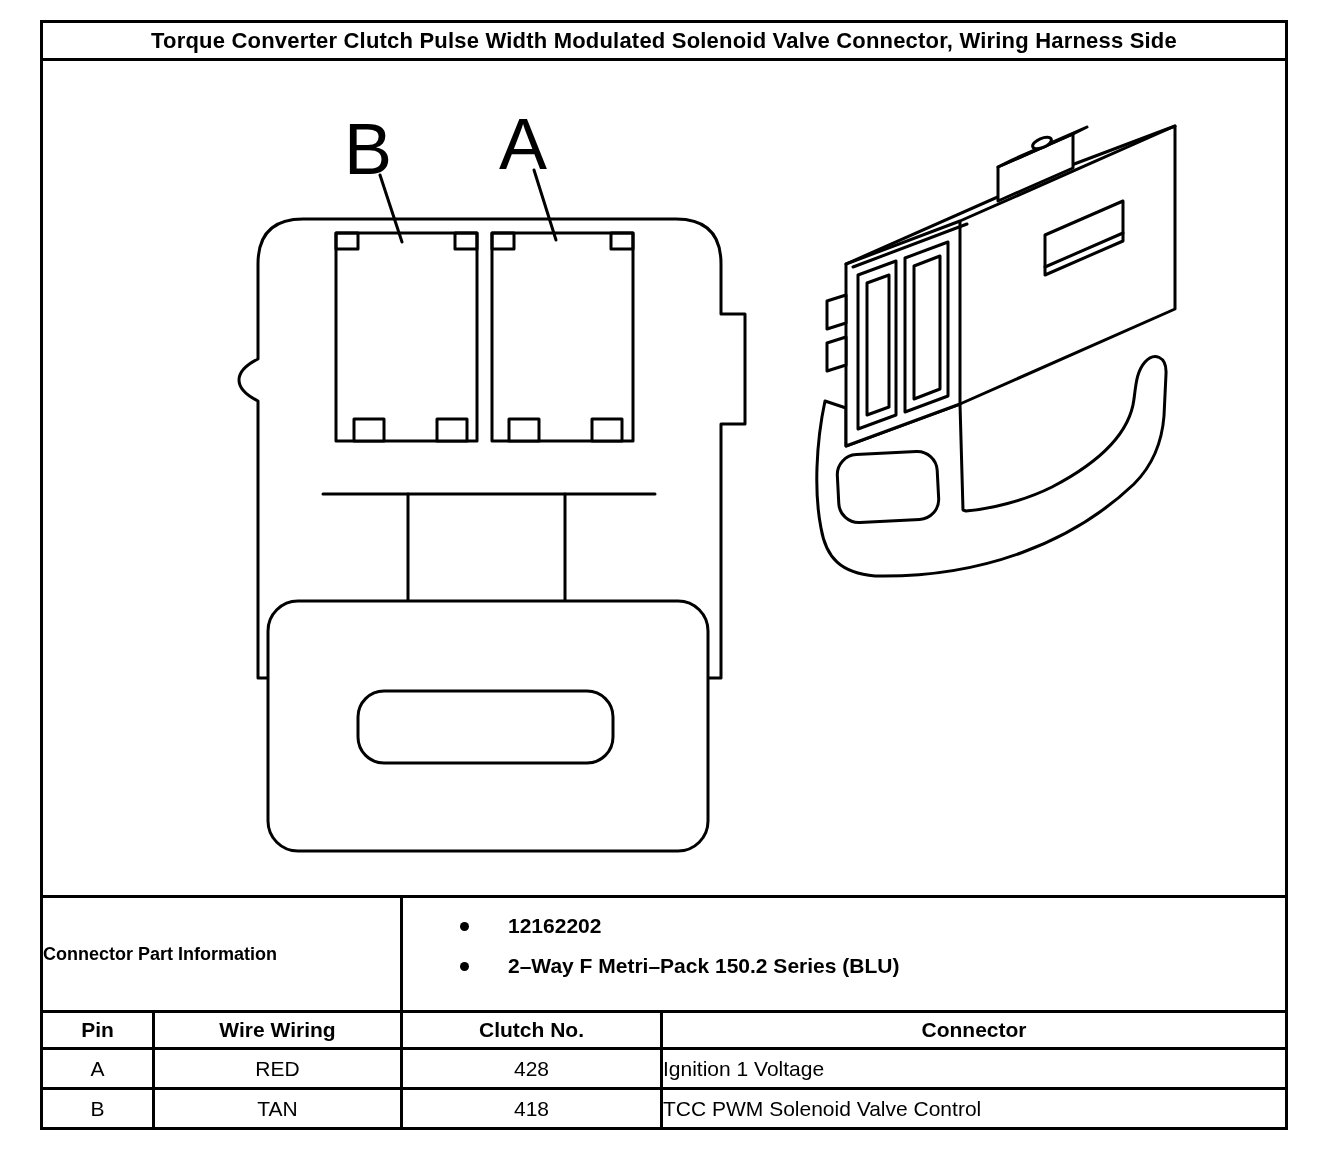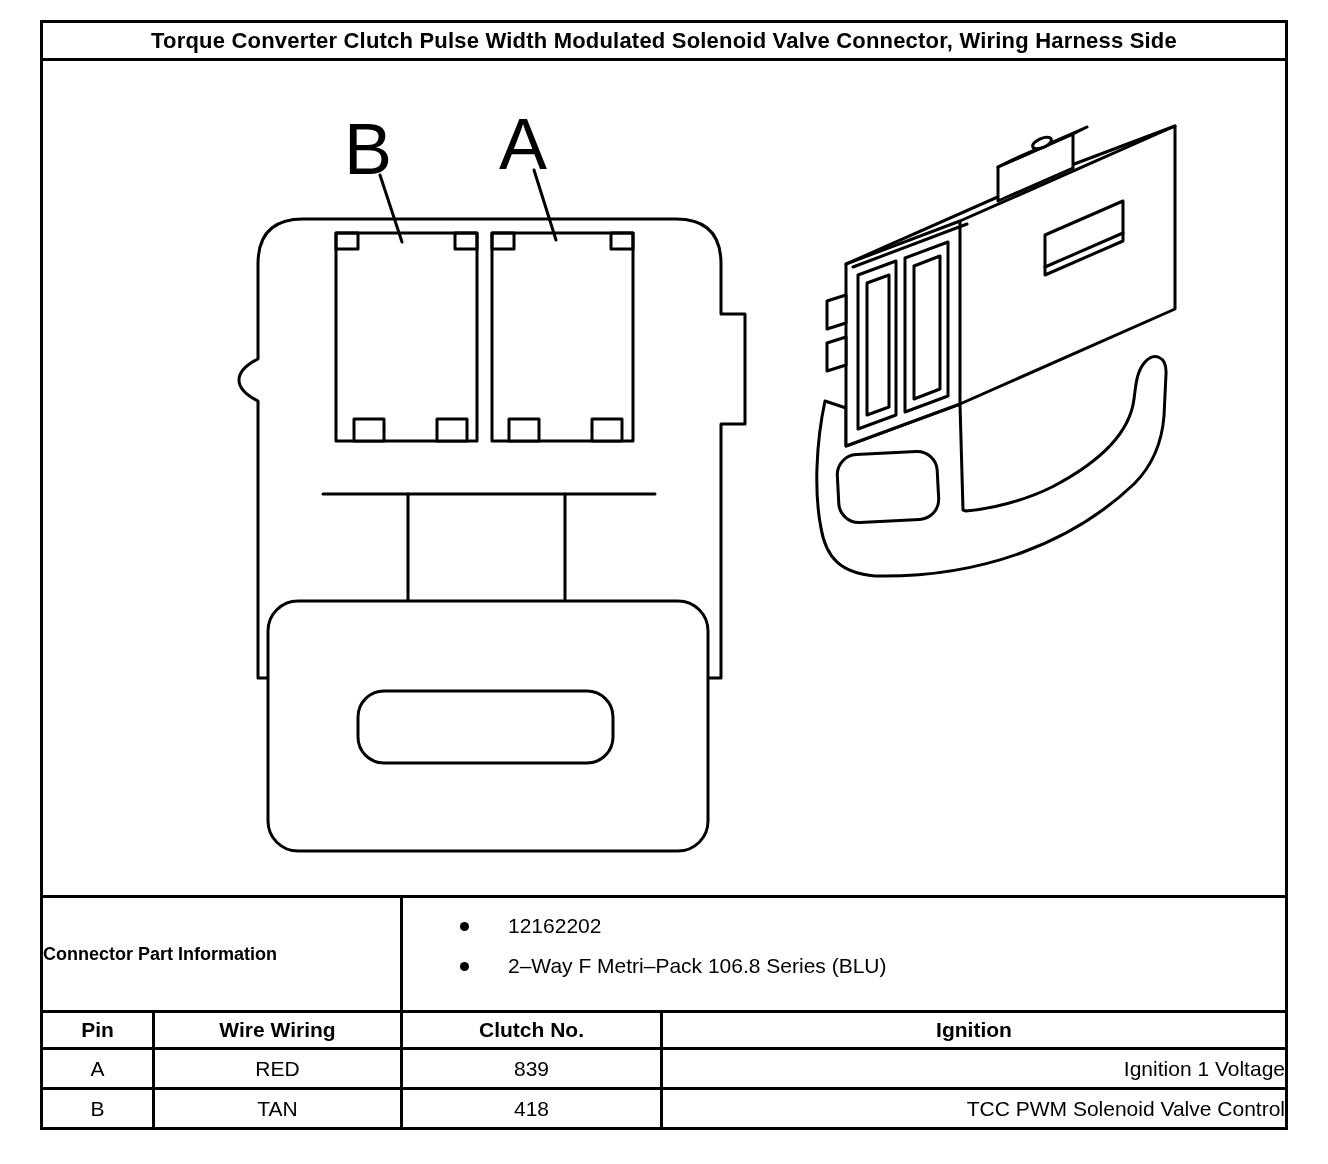--- a/index.html
+++ b/index.html
@@ -44,20 +44,21 @@
     vertical-align: middle;
     font-weight: bold;
     font-size: 18px;
     padding-left: 20px;
   }
   .partinfo-values { vertical-align: top; }
   .partinfo-values ul {
     list-style: none;
     margin: 8px 0 0 0;
     padding: 0;
+    font-weight: bold;
   }
   .partinfo-values li {
     position: relative;
     padding-left: 105px;
     font-size: 21px;
     line-height: 40px;
     white-space: nowrap;
   }
   .partinfo-values li::before {
     content: "";
@@ -76,21 +77,21 @@
     font-weight: bold;
     font-size: 21px;
   }
   .data-row td {
     height: 40px;
     text-align: center;
     vertical-align: middle;
     font-size: 21px;
   }
   td.fn {
-    text-align: right;
+    text-align: left;
     padding-left: 8px;
   }
   svg text {
     font-family: "Liberation Sans", sans-serif;
   }
 </style>
 </head>
 <body>
 
 <div class="sheet">
@@ -201,36 +202,36 @@
           </g>
         </svg>
       </td>
     </tr>
 
     <tr class="partinfo-row">
       <td colspan="2" class="partinfo-label">Connector Part Information</td>
       <td colspan="2" class="partinfo-values">
         <ul>
           <li>12162202</li>
-          <li>2–Way F Metri–Pack 106.8 Series (BLU)</li>
+          <li>2–Way F Metri–Pack 150.2 Series (BLU)</li>
         </ul>
       </td>
     </tr>
 
     <tr class="header-row">
       <td>Pin</td>
       <td>Wire Wiring</td>
       <td>Clutch No.</td>
-      <td>Ignition</td>
+      <td>Connector</td>
     </tr>
 
     <tr class="data-row">
       <td>A</td>
       <td>RED</td>
-      <td>839</td>
+      <td>428</td>
       <td class="fn">Ignition 1 Voltage</td>
     </tr>
 
     <tr class="data-row">
       <td>B</td>
       <td>TAN</td>
       <td>418</td>
       <td class="fn">TCC PWM Solenoid Valve Control</td>
     </tr>
   </tbody>

